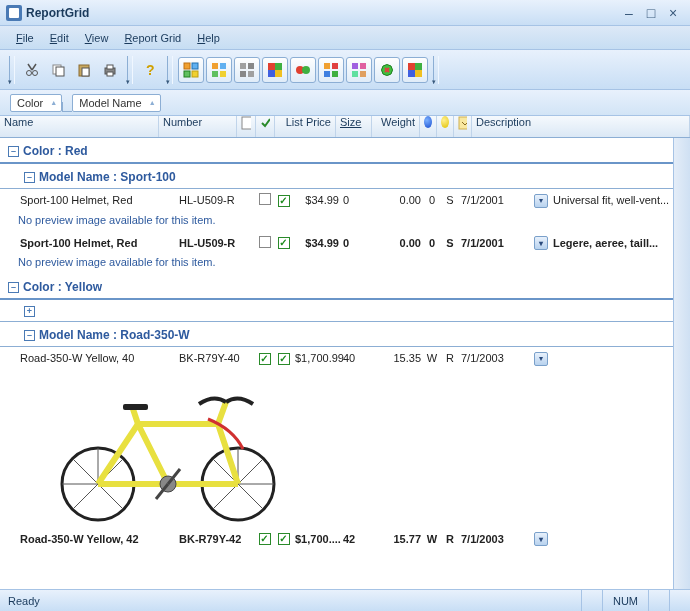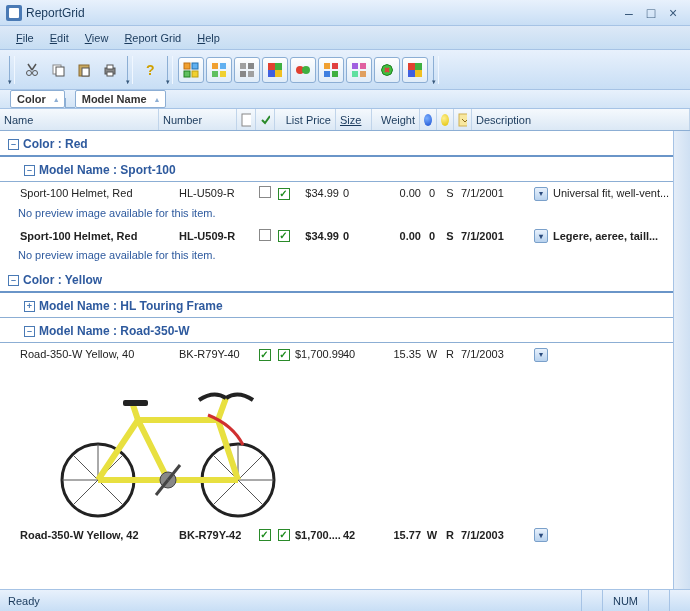--- a/index.html
+++ b/index.html
@@ -1,34 +1,34 @@
 <!DOCTYPE html>
 <html><head>
 <meta charset="utf-8">
 <style>
 * { box-sizing: border-box; margin: 0; padding: 0; }
 body { font-family: Tahoma, Arial, sans-serif; font-size: 11px; background: #fff; width: 690px; height: 611px; overflow: hidden; display: flex; flex-direction: column; }
 .titlebar { height: 26px; background: linear-gradient(to bottom, #e8f1fc 0%, #c8def5 100%); display: flex; align-items: center; padding: 0 6px; border-bottom: 1px solid #a6c3e5; }
 .titlebar .app-icon { width: 16px; height: 16px; margin-right: 4px; background: #4a7ab5; border-radius: 2px; position: relative; }
 .titlebar .app-icon::before { content:""; position:absolute; width:10px; height:10px; background:#fff; top:3px; left:3px; border-radius:1px;}
-.titlebar .title { flex: 1; color: #1a3a5c; font-weight: normal; font-size: 12px; }
+.titlebar .title { flex: 1; color: #1a3a5c; font-weight: bold; font-size: 12px; }
 .titlebar .wbtn { width: 22px; height: 18px; display: flex; align-items: center; justify-content: center; color: #3a5a7c; font-size: 14px; cursor: pointer; }
 .menubar { height: 24px; background: linear-gradient(to bottom, #dde9f7, #c6ddf3); display: flex; align-items: center; padding: 0 8px; border-bottom: 1px solid #a6c3e5; }
 .menubar .mi { padding: 2px 8px; color: #1a3a5c; cursor: pointer; }
 .menubar .mi u { text-decoration: underline; }
 .toolbar { height: 40px; background: linear-gradient(to bottom, #e8f1fc 0%, #c8def5 100%); display: flex; align-items: center; padding: 0 6px; border-bottom: 1px solid #a6c3e5; gap: 2px; }
 .tbtn { width: 24px; height: 24px; display: flex; align-items: center; justify-content: center; border: 1px solid transparent; border-radius: 3px; cursor: pointer; }
 .tsep { width: 6px; height: 28px; border-left: 1px solid #8caed4; border-right: 1px solid #f0f7ff; margin: 0 3px; position: relative; }
 .tsep::after { content:"▾"; position:absolute; font-size:7px; color:#3a5a7c; bottom:-2px; left:-2px;}
 .cbtn { width: 26px; height: 26px; border: 1px solid #8caed4; border-radius: 3px; display: flex; align-items: center; justify-content: center; background: linear-gradient(to bottom,#fefefe,#e0ecf8); }
-.grpbar { height: 19px; background: linear-gradient(to bottom, #e8f1fc, #d2e4f6); display: flex; align-items: center; padding: 4px 10px; border-bottom: 1px solid #a6c3e5; gap: 0; font-weight: bold; }
+.grpbar { height: 26px; background: linear-gradient(to bottom, #e8f1fc, #d2e4f6); display: flex; align-items: center; padding: 4px 10px; border-bottom: 1px solid #a6c3e5; gap: 0; }
 .grpbox { background: #fff; border: 1px solid #8caed4; padding: 2px 18px 2px 6px; font-size: 11px; color: #333; border-radius: 2px; position: relative; height: 18px; display: flex; align-items: center; }
 .grpbox::after { content:"▲"; position:absolute; right:4px; font-size:7px; color:#8caed4; }
 .colheader { height: 22px; background: linear-gradient(to bottom, #f5f9fd, #dbe8f5); border-bottom: 1px solid #8caed4; display: flex; align-items: stretch; font-size: 11px; color: #1a3a5c; }
-.colheader .col { border-right: 1px solid #c0d4ea; display: flex; align-items: center; padding: 0 4px; position: relative; gap: 3px; }
+.colheader .col { border-right: 1px solid #c0d4ea; display: flex; padding: 0 4px; position: relative; gap: 3px; }
 .col-name { width: 159px; }
 .col-number { width: 78px; }
 .col-chk1 { width: 19px; justify-content:center; }
 .col-chk2 { width: 19px; justify-content:center; }
 .col-price { width: 61px; justify-content:flex-end; }
 .col-size { width: 36px; text-decoration: underline; }
 .col-weight { width: 48px; justify-content:flex-end; }
 .col-c1 { width: 17px; justify-content:center;}
 .col-c2 { width: 17px; justify-content:center;}
 .col-date { width: 87px; }
@@ -291,21 +291,20 @@
   </div>
   <div class="nopreview">No preview image available for this item.</div>
 
   <div class="grpheader">
     <span class="exp">–</span>
     <span>Color : Yellow</span>
   </div>
 
   <div class="grpheader sub">
     <span class="exp">+</span>
-    <span>Model Name : HL Touring Frame</span>
   </div>
 
   <div class="grpheader sub">
     <span class="exp">–</span>
     <span>Model Name : Road-350-W</span>
   </div>
 
   <div class="row">
     <div class="r-name">Road-350-W Yellow, 40</div>
     <div class="r-number">BK-R79Y-40</div>

